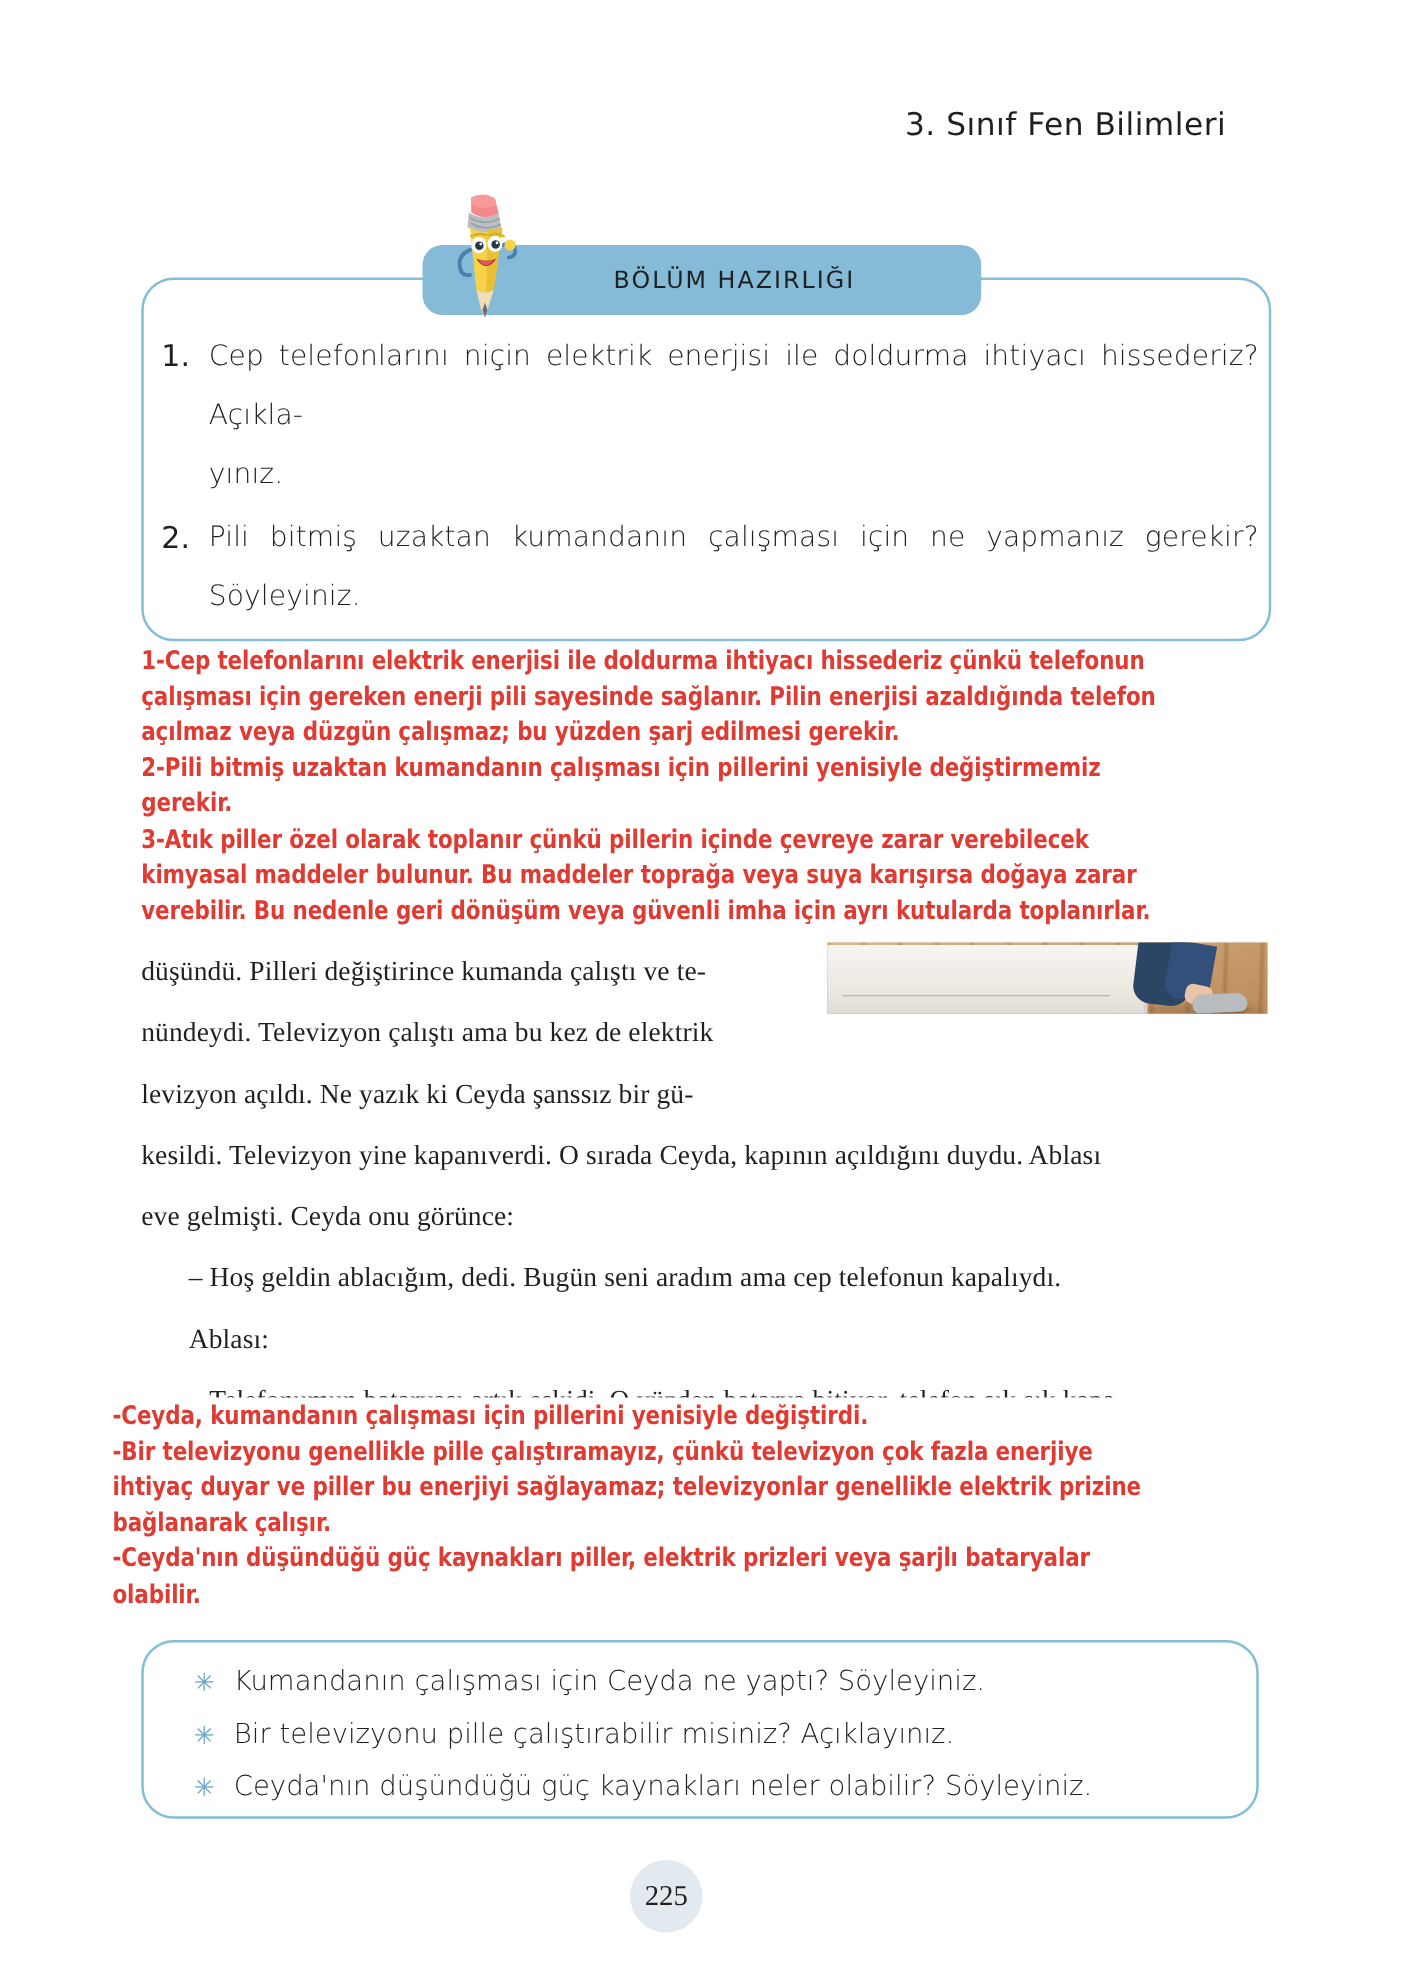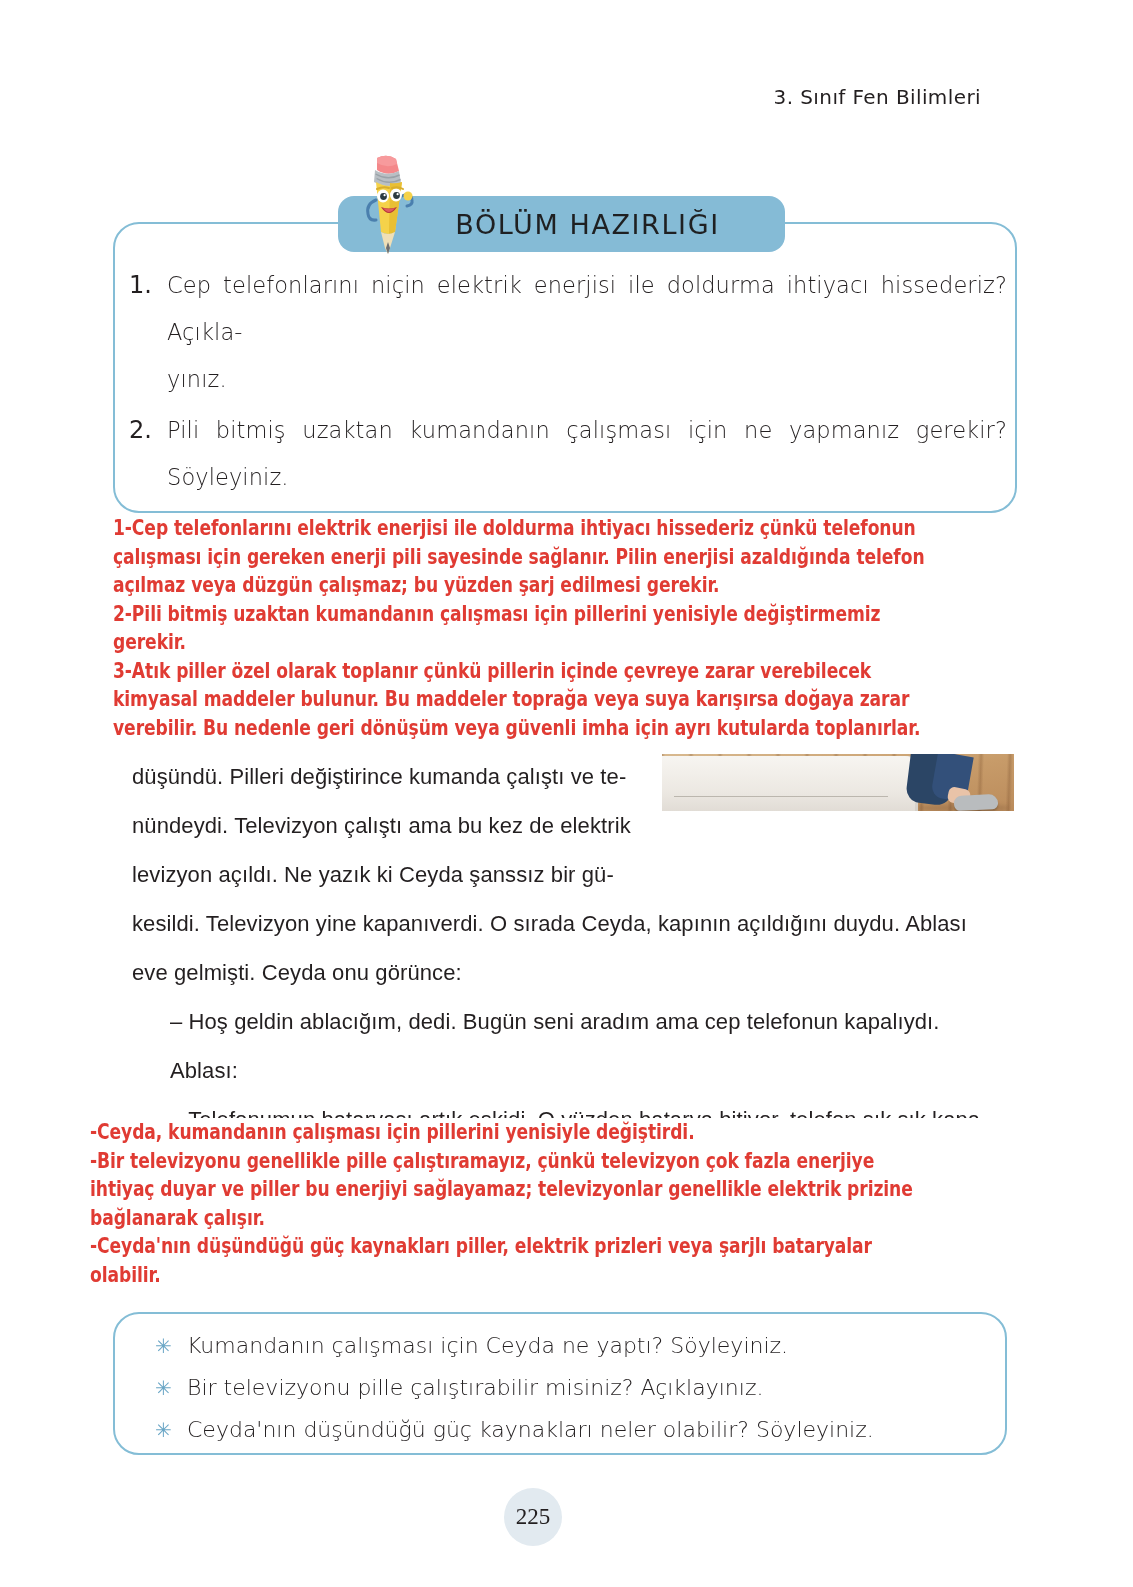--- a/index.html
+++ b/index.html
@@ -17,21 +17,21 @@
     background: #ffffff;
     overflow: hidden;
   }
 
   
   .running-head {
     position: absolute;
     top: 85px;
     right: 152px;
     font-family: "DejaVu Sans", sans-serif;
-    font-size: 20px;
+    font-size: 25px;
     font-weight: 400;
     letter-spacing: 0.4px;
     color: #231f20;
     white-space: nowrap;
   }
 
   
   .prep-box {
     position: absolute;
     left: 113px;
@@ -60,21 +60,21 @@
     left: 0;
     top: 0;
     width: 100%;
     height: 100%;
     display: flex;
     align-items: center;
     justify-content: center;
     padding-left: 52px;
     box-sizing: border-box;
     font-family: "DejaVu Sans", sans-serif;
-    font-size: 27px;
+    font-size: 19px;
     font-weight: 400;
     letter-spacing: 1.6px;
     color: #1f2022;
     white-space: nowrap;
   }
   .pencil-mascot {
     position: absolute;
     left: 352px;
     top: 152px;
     width: 72px;
@@ -135,27 +135,26 @@
   }
   #red-note-2 {
     left: 90px;
     top: 1118px;
     width: 1020px;
   }
 
   
   .story {
     position: absolute;
-    font-family: Liberation Sans, sans-serif;
+    font-family: Liberation Serif, serif;
     font-size: 22px;
     font-weight: 300;
     color: #231f20;
     line-height: 49px;
     letter-spacing: 0.1px;
-    margin-left: 19px;
   }
   #story-wrap {
     left: 113px;
     top: 752px;
     width: 900px;
   }
   .story .narrow {
     width: 548px;
     text-align: justify;
     text-justify: inter-word;

